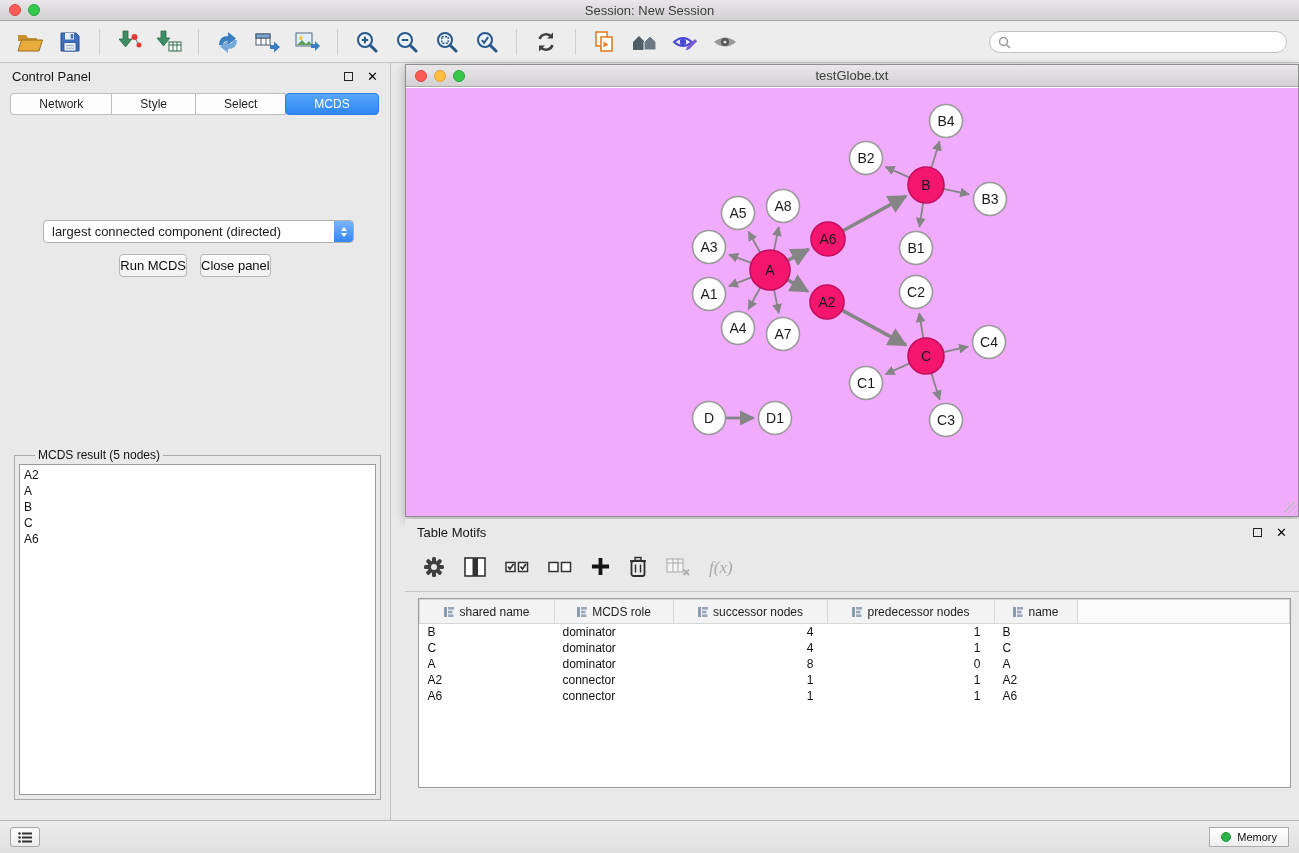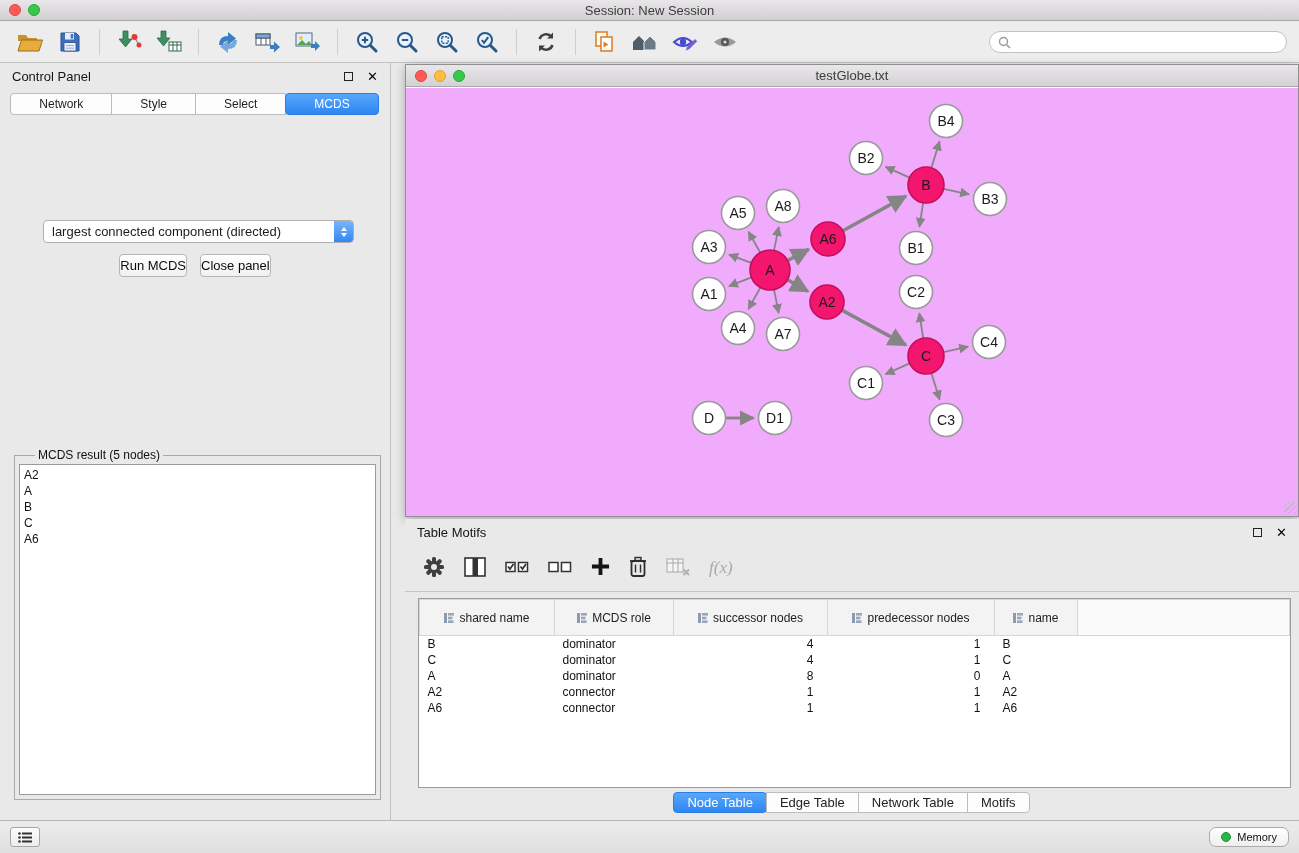--- a/index.html
+++ b/index.html
@@ -72,37 +72,37 @@
     background:repeating-linear-gradient(135deg, transparent 0 3px, #bbb 3px 4px); }
   
   #table-panel { position:absolute; left:405px; top:519px; width:894px; bottom:33px; background:#e9e9e9; }
   .tp-toolbar { position:absolute; top:26px; left:0; right:0; height:47px;
     display:flex; align-items:center; gap:19px; padding:0 18px; border-bottom:1px solid #c6c6c6; }
   .fx { font-family:"Liberation Serif", serif; font-style:italic; font-size:17px; color:#a9a9a9; }
   .table-box { position:absolute; left:13px; right:8px; top:79px; height:190px;
     background:#fff; border:1px solid #9c9c9c; overflow:hidden; }
   table { border-collapse:collapse; width:100%; table-layout:fixed; }
   th { background:#f3f3f3; border:1px solid #d7d7d7; font-weight:normal; font-size:12px;
-    height:36px; color:#222; padding:0; }
+    height:24px; color:#222; padding:0; }
   th.filler { background:#fafafa; }
   .th-inner { display:flex; align-items:center; justify-content:center; gap:5px; }
   td { font-size:12px; padding:1px 8px; height:15px; color:#111; white-space:nowrap; overflow:hidden; }
   .tp-tabs { position:absolute; bottom:7px; left:0; right:0; display:flex; justify-content:center; }
   .tp-tab { font-size:13px; padding:2px 13px; background:#fdfdfd; border:1px solid #bcbcbc;
     margin-left:-1px; color:#222; }
   .tp-tab:first-child { border-radius:4px 0 0 4px; }
   .tp-tab:last-child { border-radius:0 4px 4px 0; }
   .tp-tab.active { background:linear-gradient(#57a7fb,#2e86f2); color:#fff; border-color:#2b7de2; border-radius:4px; }
   
   #status-bar { position:absolute; left:0; right:0; bottom:0; height:33px;
     background:linear-gradient(#ececec,#e0e0e0); border-top:1px solid #b7b7b7;
     display:flex; align-items:center; padding:0 10px; }
   .menu-btn { width:30px; height:20px; border:1px solid #a5a5a5; border-radius:3px;
     background:linear-gradient(#fcfcfc,#ededed); display:flex; align-items:center; justify-content:center; }
-  .memory-btn { margin-left:auto; height:20px; border:1px solid #ababab; border-radius:7px;
+  .memory-btn { margin-left:auto; height:20px; border:1px solid #ababab; border-radius:0;
     background:linear-gradient(#ffffff,#efefef); display:flex; align-items:center; gap:6px;
     padding:0 11px; font-size:11px; color:#111; }
   .mem-dot { width:10px; height:10px; border-radius:50%; background:#29b548; border:1px solid #1d9638; }
 </style>
 </head>
 <body>
 
 <div id="titlebar">
   <div class="traffic">
     <span class="tl red"></span>
@@ -588,26 +588,20 @@
             <td style="text-align: left;">A6</td>
             <td style="text-align: left;">connector</td>
             <td style="text-align: right; padding-right: 14px;">1</td>
             <td style="text-align: right; padding-right: 14px;">1</td>
             <td style="text-align: left;">A6</td>
             <td></td>
           </tr>
         </tbody>
     </table>
   </div>
-  <div class="tp-tabs">
-    <div class="tp-tab active">Node Table</div>
-    <div class="tp-tab">Edge Table</div>
-    <div class="tp-tab">Network Table</div>
-    <div class="tp-tab">Motifs</div>
-  </div>
 </div>
 
 <div id="status-bar">
   <div class="menu-btn">
     <svg width="14" height="11" viewBox="0 0 14 11">
       <circle cx="1.5" cy="1.5" r="1.3" fill="#333"></circle>
         <rect x="4" y="0.5" width="10" height="2" fill="#333"></rect>
       <circle cx="1.5" cy="5.5" r="1.3" fill="#333"></circle>
         <rect x="4" y="4.5" width="10" height="2" fill="#333"></rect>
       <circle cx="1.5" cy="9.5" r="1.3" fill="#333"></circle>

